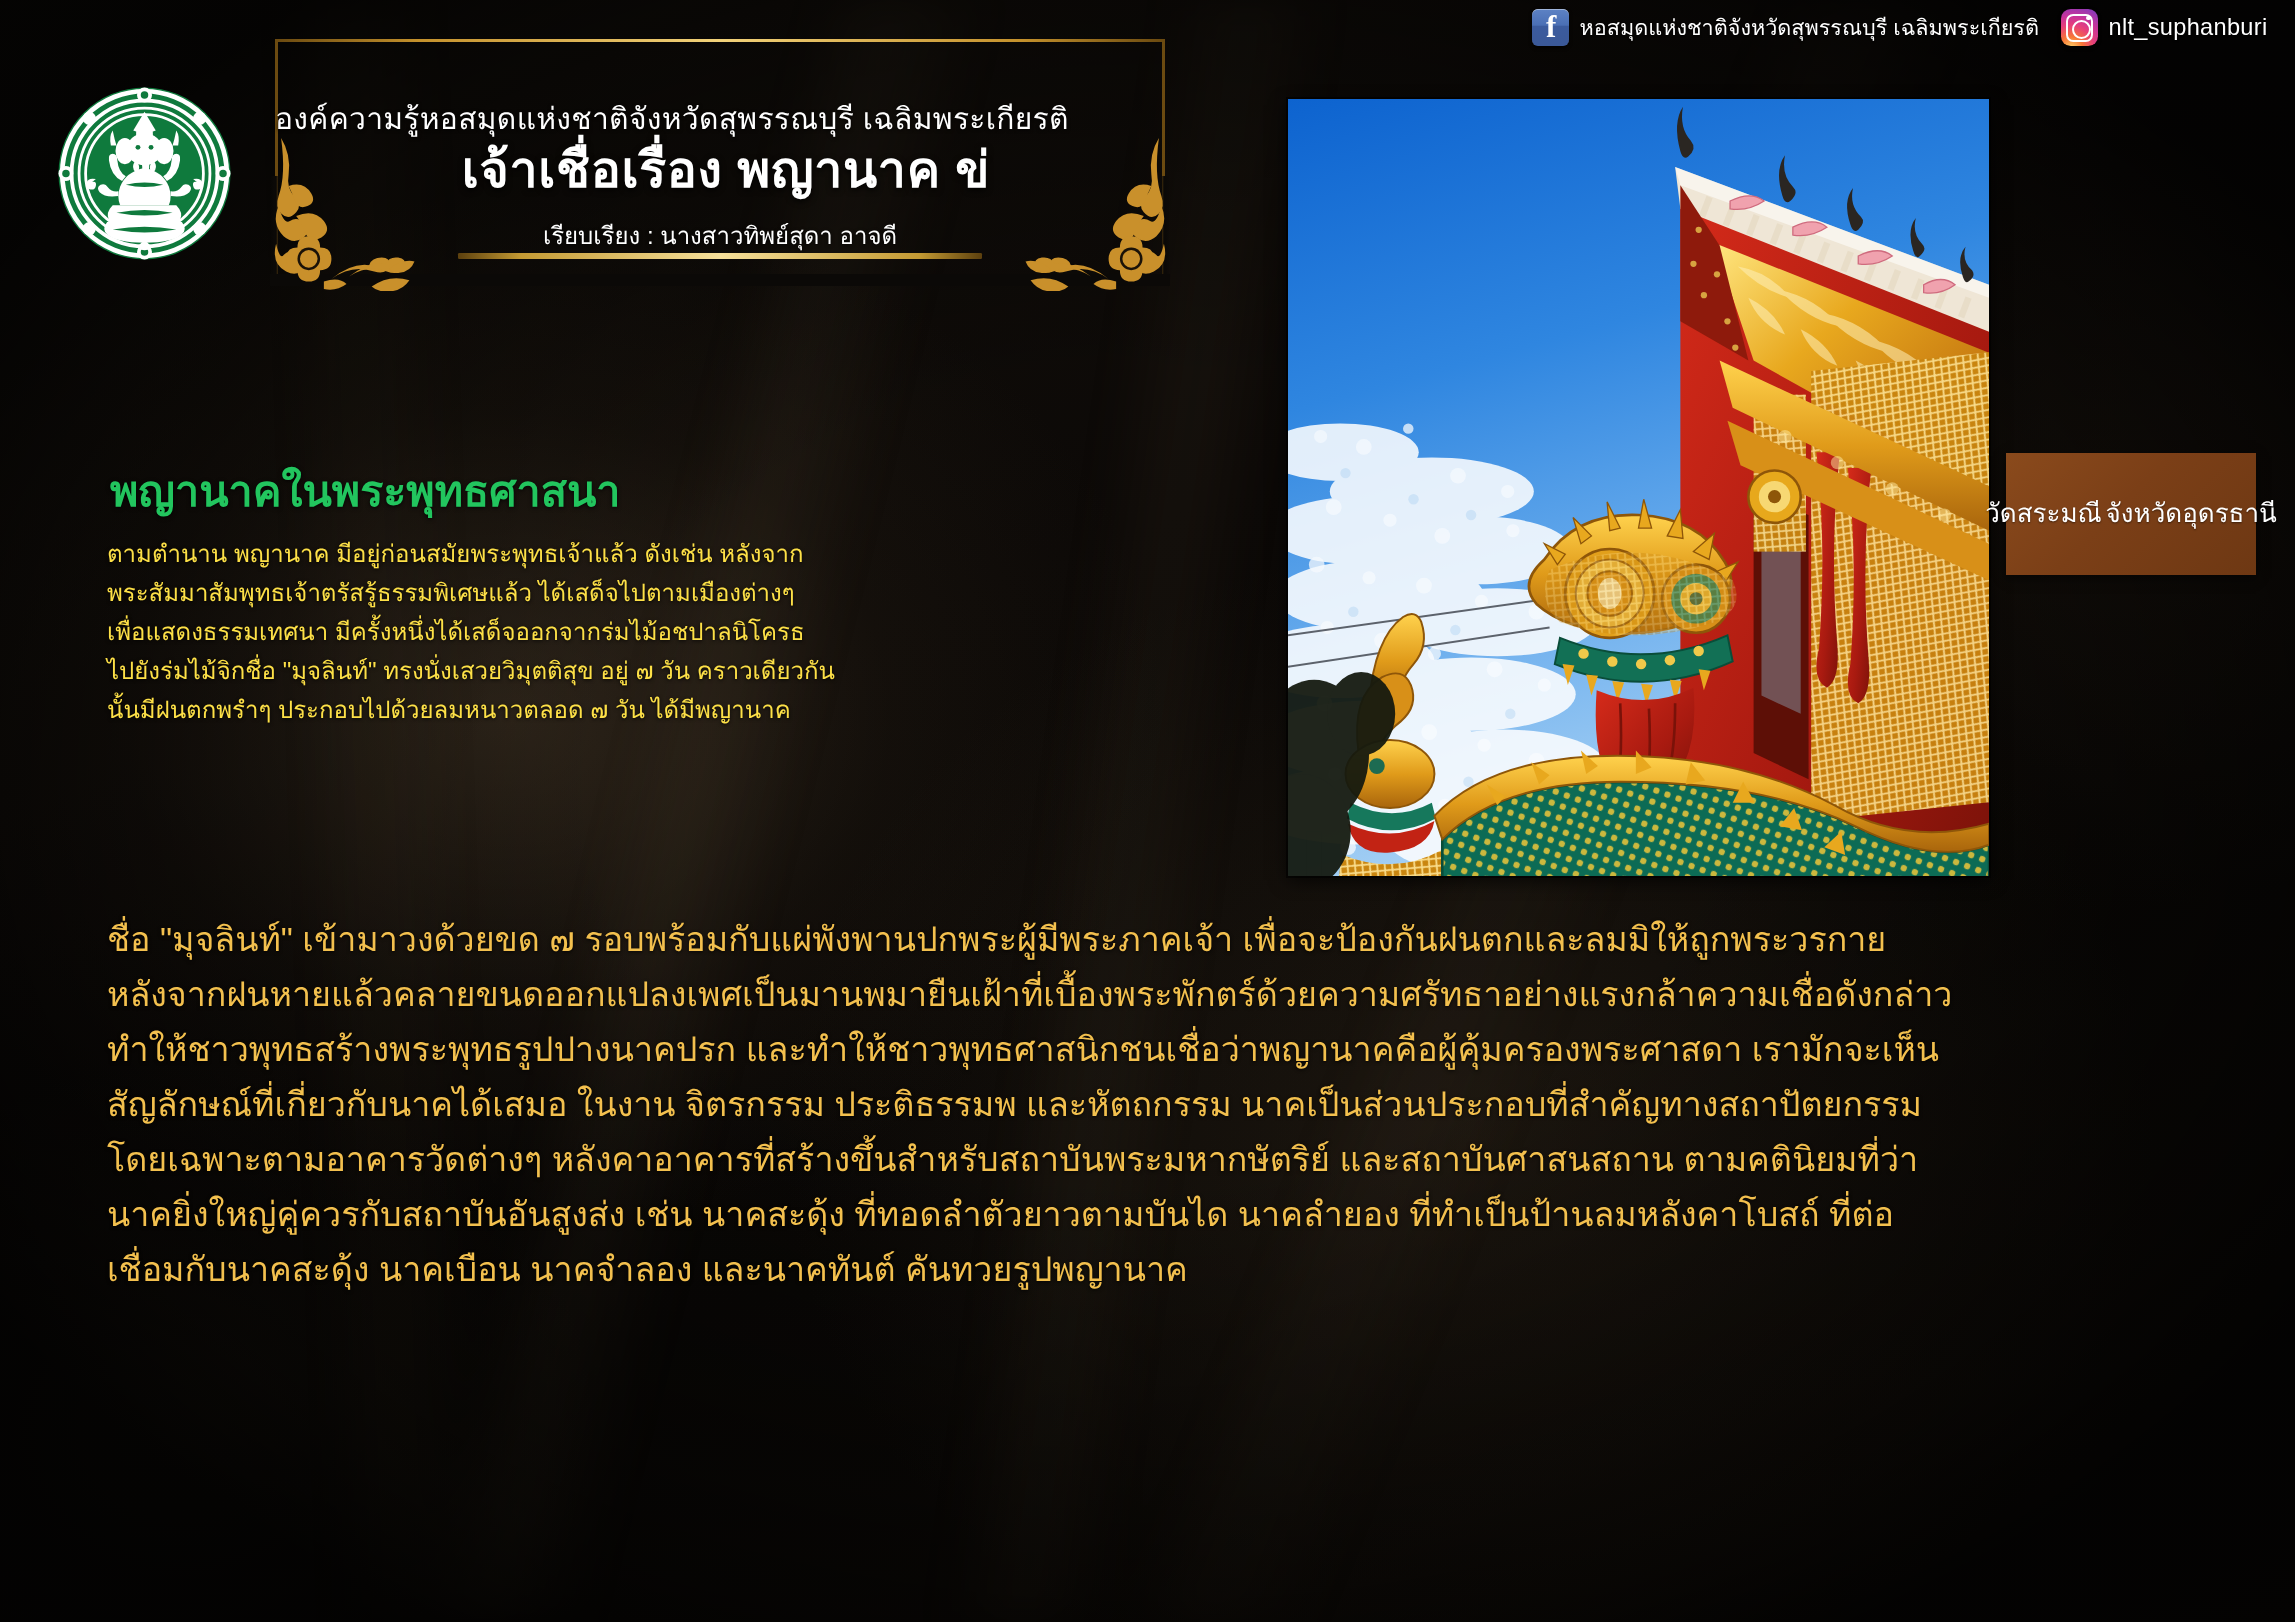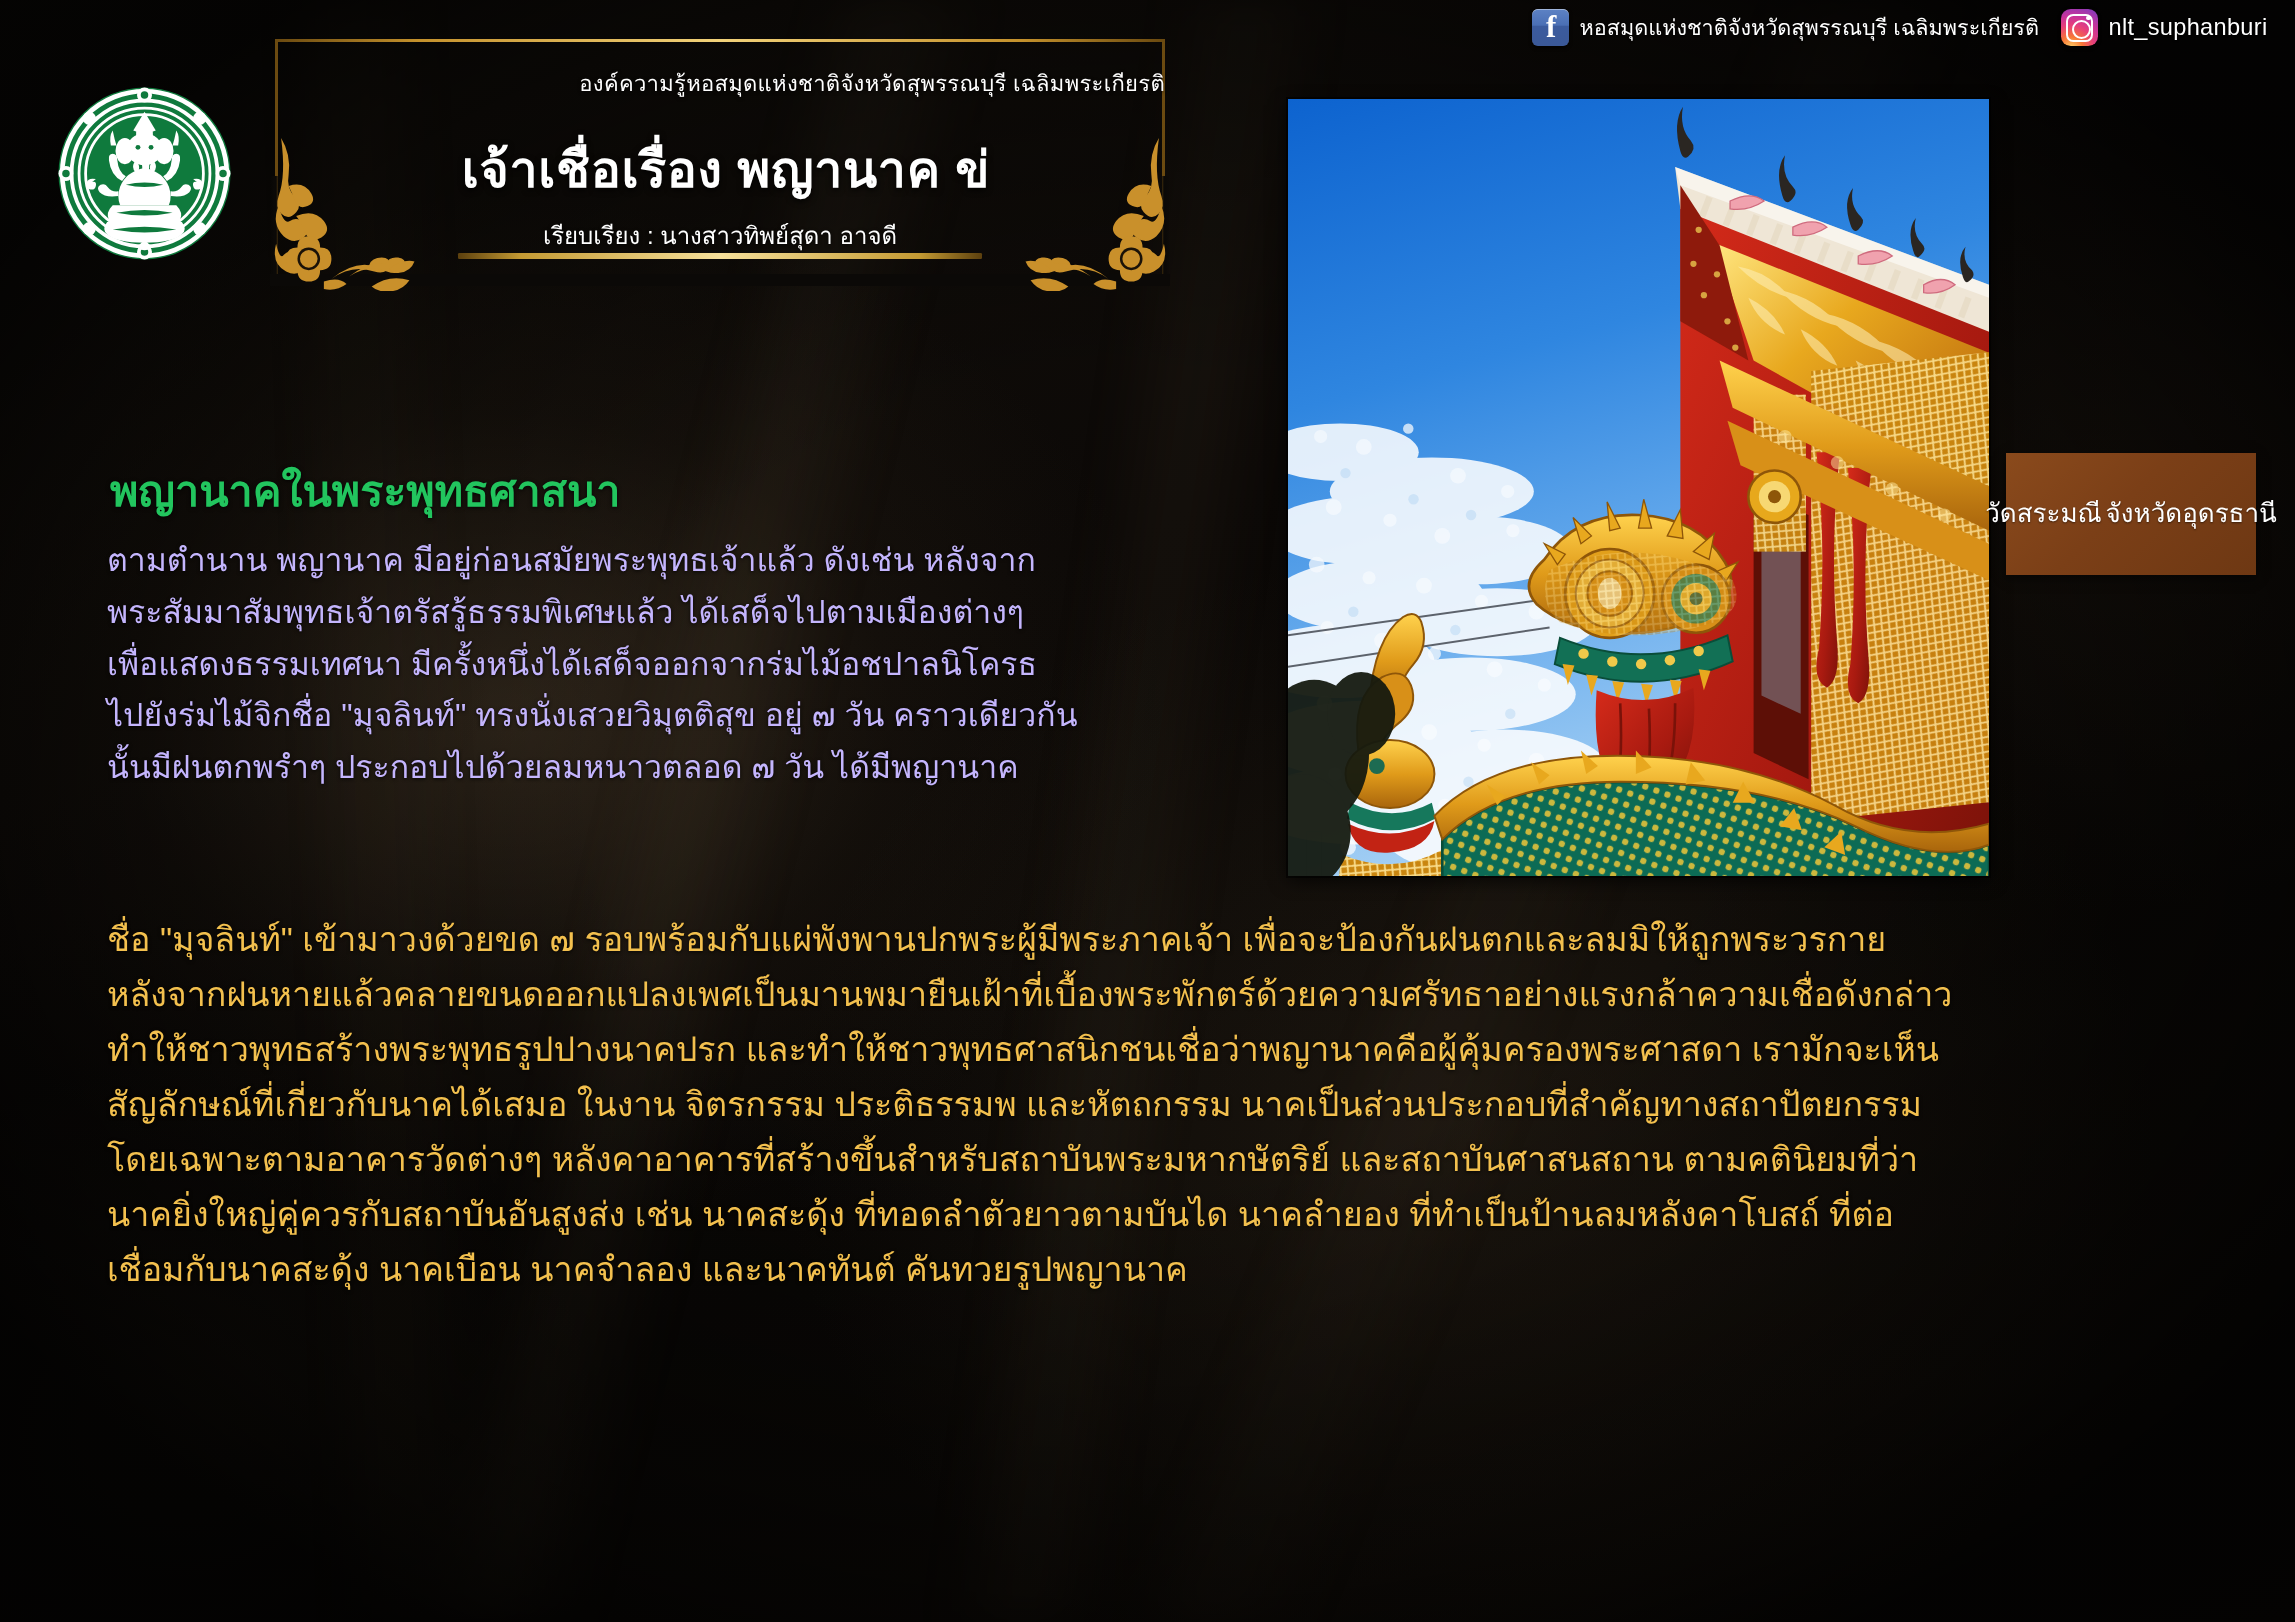--- a/index.html
+++ b/index.html
@@ -106,23 +106,23 @@
     background:linear-gradient(90deg,rgba(11,9,7,0),rgba(11,9,7,1) 40%,rgba(11,9,7,1) 60%,rgba(11,9,7,0));
   }
   .hf-cut.l{left:-5.2px;}
   .hf-cut.r{right:-5.2px;}
   .hf-bottomcut{
     position:absolute;left:-5.2px;right:-5.2px;bottom:-5.2px;height:11.8px;
     background:#0b0907;
   }
 
   .kicker{
-    position:absolute;left:0;right:0;top:34px;
-    text-align:right;color:#ffffff;
-    font-size:22px;line-height:1;letter-spacing:0.3px;
+    position:absolute;left:0;right:0;top:65px;
+    text-align:left;color:#ffffff;
+    font-size:30px;line-height:1;letter-spacing:0.3px;
     text-shadow:0 1.3px 3.9px rgba(0,0,0,.85);
   }
   .main-title{
     position:absolute;left:12px;right:0;top:105px;
     text-align:center;color:#ffffff;
     font-size:50px;font-weight:bold;line-height:1.05;letter-spacing:0.7px;
     text-shadow:0 2px 5.9px rgba(0,0,0,.9);
   }
   .byline{
     position:absolute;left:0;right:0;top:185px;
@@ -168,21 +168,21 @@
 
   
   .content{position:absolute;inset:0;z-index:20;}
   .section-heading{
     position:absolute;left:110px;top:470px;
     color:#22c55e;font-size:43px;line-height:1;font-weight:bold;
     text-shadow:0 1.3px 4.6px rgba(0,0,0,.85);
   }
   .col-text{
     position:absolute;left:107px;top:535px;width:1152px;
-    color:#c4b5fd;font-size:32px;line-height:1.62;
+    color:#fde047;font-size:24px;line-height:1.62;
     text-shadow:0 1.3px 3.9px rgba(0,0,0,.85);
   }
   .col-text p{margin:0;}
   .full-text{
     position:absolute;left:107px;top:912px;width:2091px;
     color:#F3C04E;font-size:34px;line-height:1.62;
     text-shadow:0 1.3px 3.9px rgba(0,0,0,.85);
   }
   .full-text p{margin:0;}
   .nowrapline{white-space:nowrap;}

